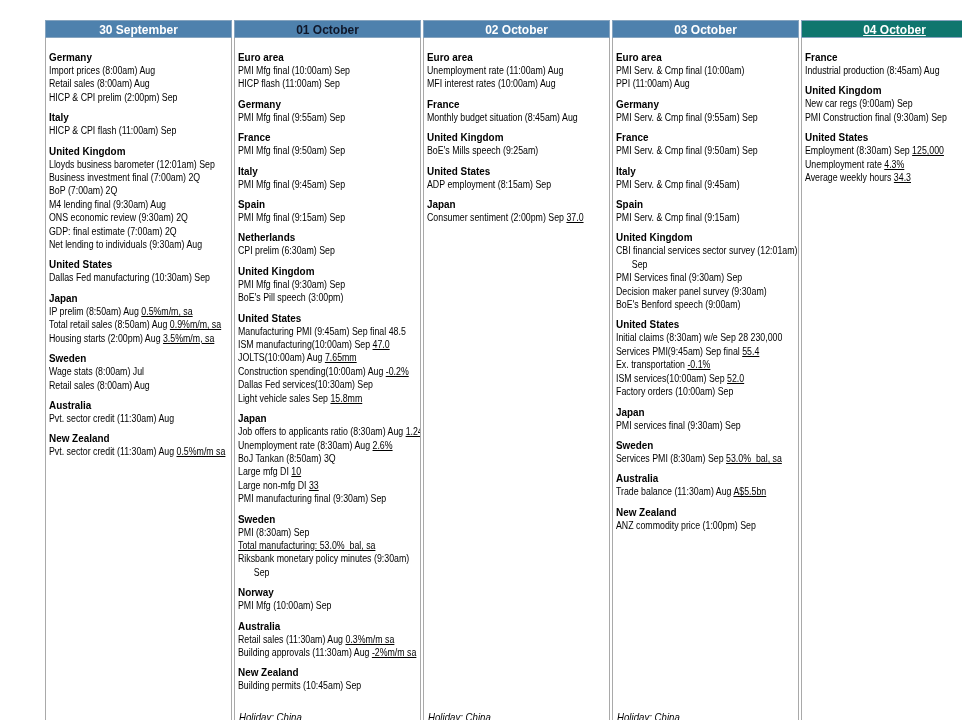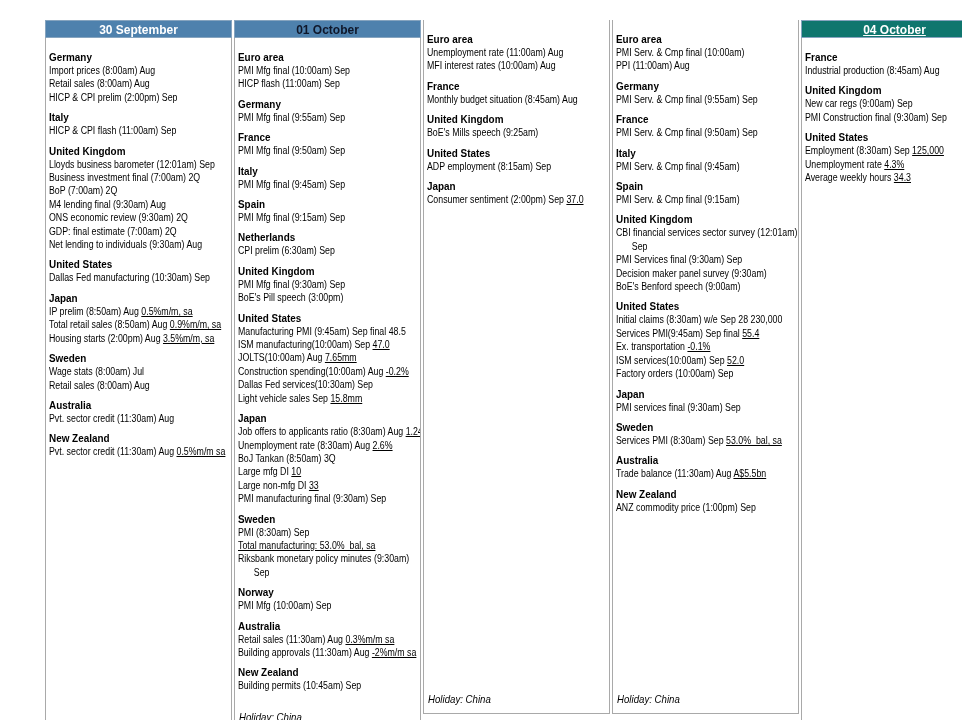--- a/index.html
+++ b/index.html
@@ -162,20 +162,21 @@
         </div>
         <div class="block">
           <div class="country">New Zealand</div>
           <div class="item"><span>Building permits (10:45am) Sep</span></div>
         </div>
         <div class="holiday">Holiday: China</div>
       </div>
   </div>
 
   <div class="col">
+    <div class="col-header" style="background: rgb(78, 129, 173); color: rgb(255, 255, 255);">02 October</div>
     <div class="col-body" style="border-color: rgb(169, 169, 169);">
         <div class="block">
           <div class="country">Euro area</div>
           <div class="item"><span>Unemployment rate (11:00am) Aug</span></div>
           <div class="item"><span>MFI interest rates (10:00am) Aug</span></div>
         </div>
         <div class="block">
           <div class="country">France</div>
           <div class="item"><span>Monthly budget situation (8:45am) Aug</span></div>
         </div>
@@ -189,20 +190,21 @@
         </div>
         <div class="block">
           <div class="country">Japan</div>
           <div class="item"><span>Consumer sentiment (2:00pm) Sep </span><span class="u">37.0</span></div>
         </div>
         <div class="holiday">Holiday: China</div>
       </div>
   </div>
 
   <div class="col">
+    <div class="col-header" style="background: rgb(78, 129, 173); color: rgb(255, 255, 255);">03 October</div>
     <div class="col-body" style="border-color: rgb(169, 169, 169);">
         <div class="block">
           <div class="country">Euro area</div>
           <div class="item"><span>PMI Serv. &amp; Cmp final (10:00am)</span></div>
           <div class="item"><span>PPI (11:00am) Aug</span></div>
         </div>
         <div class="block">
           <div class="country">Germany</div>
           <div class="item"><span>PMI Serv. &amp; Cmp final (9:55am) Sep</span></div>
         </div>

